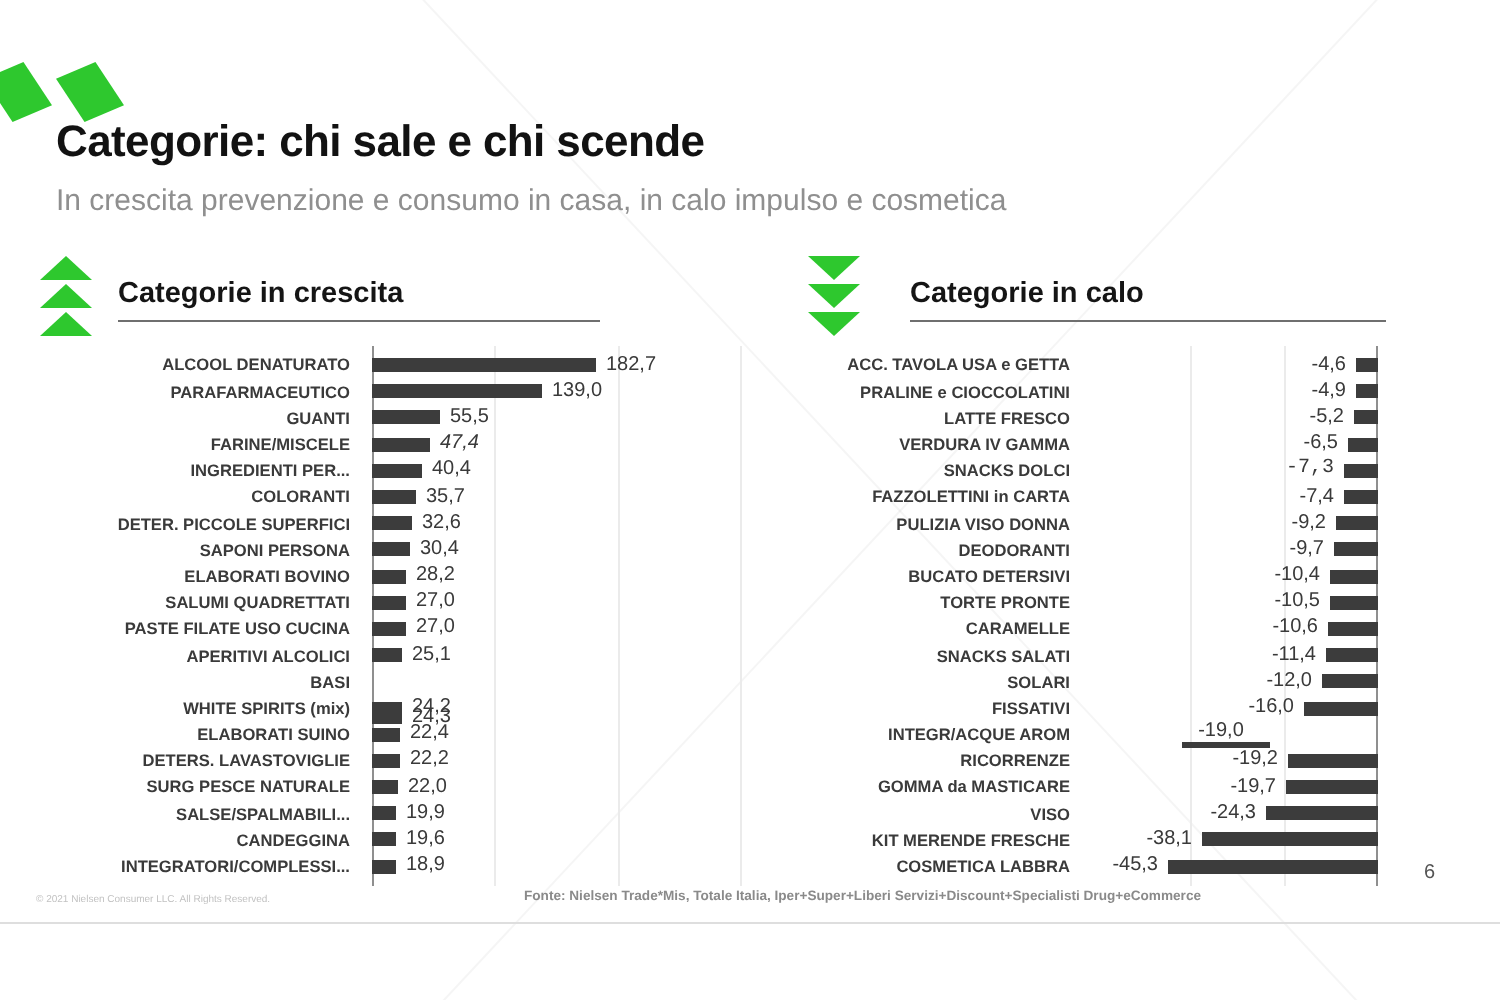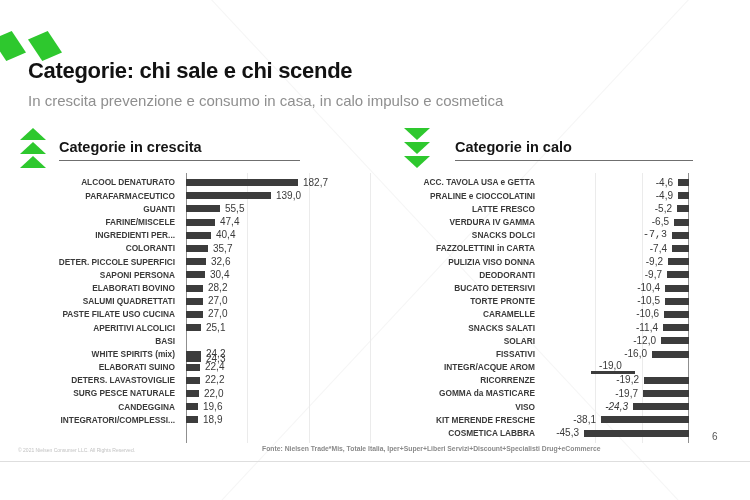--- a/index.html
+++ b/index.html
@@ -109,21 +109,21 @@
         </div>
         <div class="chart-row">
           <div class="row-label" style="width: 150px;">GUANTI</div>
           <div class="row-plot" style="width: 203px; margin-left: 11px; justify-content: flex-start;">
             <div class="bar" style="width: 34px;"></div>
             <span class="row-value" style="margin-left: 5px;">55,5</span>
           </div>
         </div>
         <div class="chart-row">
           <div class="row-label" style="width: 150px;">FARINE/MISCELE</div>
-          <div class="row-plot" style="width: 203px; margin-left: 11px; justify-content: flex-start;">
+          <div class="row-plot" style="width: 203px; margin-left: 11px; justify-content: flex-start; font-style: italic;">
             <div class="bar" style="width: 29px;"></div>
             <span class="row-value" style="margin-left: 5px;">47,4</span>
           </div>
         </div>
         <div class="chart-row">
           <div class="row-label" style="width: 150px;">INGREDIENTI PER...</div>
           <div class="row-plot" style="width: 203px; margin-left: 11px; justify-content: flex-start;">
             <div class="bar" style="width: 25px;"></div>
             <span class="row-value" style="margin-left: 5px;">40,4</span>
           </div>
@@ -203,20 +203,27 @@
           <div class="row-plot" style="width: 203px; margin-left: 11px; justify-content: flex-start;">
             <div class="bar" style="width: 14px;"></div>
             <span class="row-value" style="margin-left: 5px;">22,2</span>
           </div>
         </div>
         <div class="chart-row">
           <div class="row-label" style="width: 150px;">SURG PESCE NATURALE</div>
           <div class="row-plot" style="width: 203px; margin-left: 11px; justify-content: flex-start;">
             <div class="bar" style="width: 13px;"></div>
             <span class="row-value" style="margin-left: 5px;">22,0</span>
+          </div>
+        </div>
+        <div class="chart-row">
+          <div class="row-label" style="width: 150px;">SALSE/SPALMABILI...</div>
+          <div class="row-plot" style="width: 203px; margin-left: 11px; justify-content: flex-start;">
+            <div class="bar" style="width: 12px;"></div>
+            <span class="row-value" style="margin-left: 5px;">19,9</span>
           </div>
         </div>
         <div class="chart-row">
           <div class="row-label" style="width: 150px;">CANDEGGINA</div>
           <div class="row-plot" style="width: 203px; margin-left: 11px; justify-content: flex-start;">
             <div class="bar" style="width: 12px;"></div>
             <span class="row-value" style="margin-left: 5px;">19,6</span>
           </div>
         </div>
         <div class="chart-row">
@@ -350,21 +357,21 @@
         </div>
         <div class="chart-row">
           <div class="row-label" style="width: 115px;">GOMMA da MASTICARE</div>
           <div class="row-plot" style="width: 152px; margin-left: 2px; justify-content: flex-end;">
             <span class="row-value" style="margin-right: 5px;">-19,7</span>
             <div class="bar" style="width: 46px;"></div>
           </div>
         </div>
         <div class="chart-row">
           <div class="row-label" style="width: 115px;">VISO</div>
-          <div class="row-plot" style="width: 152px; margin-left: 2px; justify-content: flex-end; font-style: italic;">
+          <div class="row-plot" style="width: 152px; margin-left: 2px; justify-content: flex-end;">
             <span class="row-value" style="margin-right: 5px;">-24,3</span>
             <div class="bar" style="width: 56px;"></div>
           </div>
         </div>
         <div class="chart-row">
           <div class="row-label" style="width: 115px;">KIT MERENDE FRESCHE</div>
           <div class="row-plot" style="width: 152px; margin-left: 2px; justify-content: flex-end;">
             <span class="row-value" style="margin-right: 5px;">-38,1</span>
             <div class="bar" style="width: 88px;"></div>
           </div>

